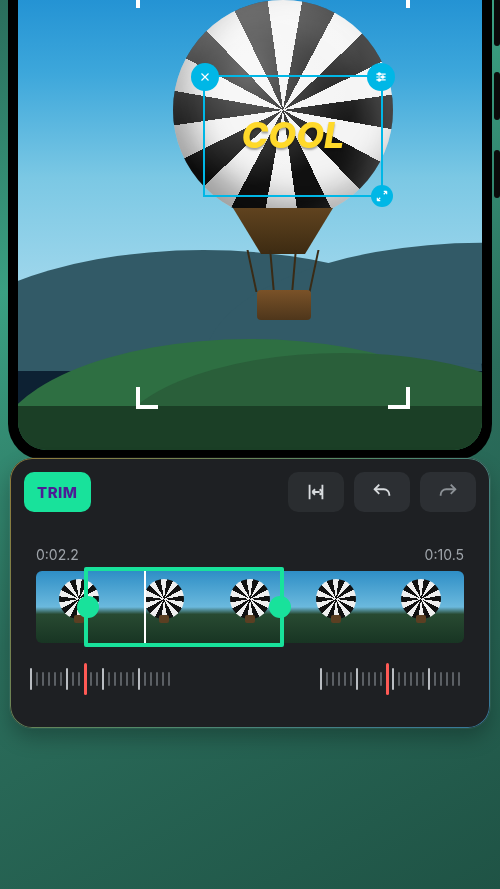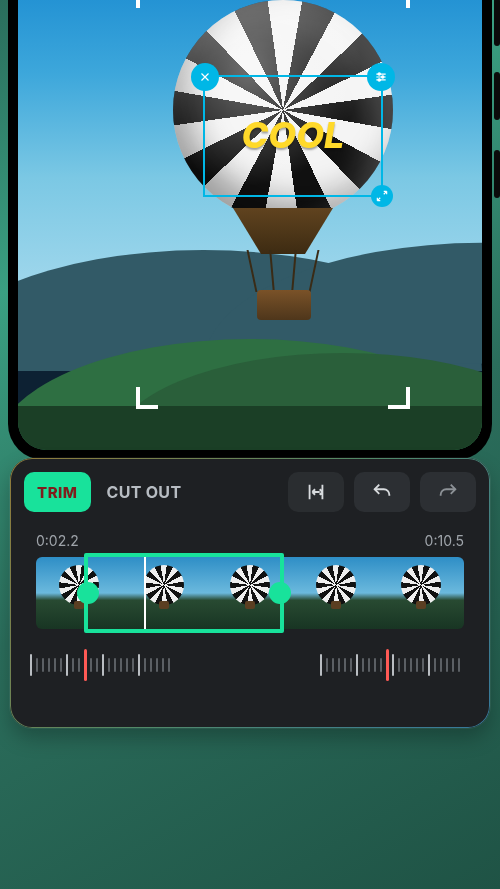--- a/index.html
+++ b/index.html
@@ -56,29 +56,29 @@
 .chip.resize{right:-12px;bottom:-12px;width:22px;height:22px}
 
 
 .card{position:absolute;left:10px;right:10px;top:458px;height:270px;border-radius:22px;padding:14px 14px 10px;background:#1e2023;
  box-shadow:0 10px 20px rgba(0,0,0,.25);
  outline:1px solid rgba(255,255,255,.06)}
 .card::before{content:"";position:absolute;inset:0;border-radius:22px;padding:1px;background:linear-gradient(130deg,#f0c44c,#7ee0a1,#4ac1ff);-webkit-mask:linear-gradient(#000 0 0) content-box,linear-gradient(#000 0 0);-webkit-mask-composite:xor;mask-composite:exclude;pointer-events:none;opacity:.55}
 
 .toolbar{display:flex;align-items:center;gap:10px}
 .btn{height:40px;border-radius:10px;display:flex;align-items:center;justify-content:center;background:#2c2f33;color:#d0d3d7}
-.btn.trim{background:#18e29b;color:#7f1d1d;font-weight:800;font-size:15px;letter-spacing:.5px;padding:0 13px}
+.btn.trim{background:#18e29b;color:#4c1d95;font-weight:800;font-size:15px;letter-spacing:.5px;padding:0 13px}
 .btn.cut{background:transparent;color:#b7bcc2;font-weight:700;font-size:16px;letter-spacing:.3px;padding:0 6px}
 .spacer{flex:1}
 .btn.icon{width:56px}
 .btn.icon.fit{width:56px;background:#2a2d30}
 .btn.icon svg{width:22px;height:22px;fill:none;stroke:#d8dbde;stroke-width:2}
 .btn.icon.dim svg{stroke:#8d9297}
 
-.timebar{display:flex;justify-content:space-between;margin:20px 12px 8px;color:#9fa4aa;font-size:14px}
+.timebar{display:flex;justify-content:space-between;margin:34px 12px 8px;color:#9fa4aa;font-size:14px}
 .timebar .t1{flex:0 0 auto}
 .timebar .t2{flex:1;margin-left:90px}
 .timebar .t3{flex:0 0 auto}
 
 .strip{position:relative;height:72px;margin:0 12px;border-radius:6px;overflow:visible}
 .frames{position:absolute;inset:0;display:flex;border-radius:6px;overflow:hidden}
 .frame{flex:1;position:relative;background:linear-gradient(180deg,#2e8ec6 0%,#6bb9dd 50%,#284a32 60%,#183523 100%)}
 .frame .env{position:absolute;left:50%;top:8px;width:40px;height:40px;transform:translateX(-50%);border-radius:50%;background:repeating-conic-gradient(from 8deg,#111 0 18deg,#eee 18deg 36deg)}
 .frame .bas{position:absolute;left:50%;top:44px;width:10px;height:8px;background:#5b3f22;transform:translateX(-50%);border-radius:2px}
 .sel{position:absolute;left:48px;top:-4px;bottom:-4px;width:200px;border:4px solid #18e29b;border-radius:2px}
@@ -159,21 +159,20 @@
               <path d="M9 15l-5 5m0 0h5m-5 0v-5M15 9l5-5m0 0h-5m5 0v5"></path>
             </svg>
         </div>
       </div>
     </div>
   </div>
 
   <div class="card">
     <div class="toolbar">
       <div class="btn trim">TRIM</div>
-      <div class="btn cut">CUT OUT</div>
       <div class="spacer"></div>
       <div class="btn icon fit">
         <svg viewBox="0 0 24 24">
             <path d="M5 4v16M19 4v16M8 12h8m-8 0l3-3m-3 3l3 3m8-3l-3-3m3 3l-3 3"></path>
           </svg>
       </div>
       <div class="btn icon">
         <svg viewBox="0 0 24 24">
             <path d="M9 14l-5-5 5-5"></path>
             <path d="M4 9h10a6 6 0 016 6v1"></path>

